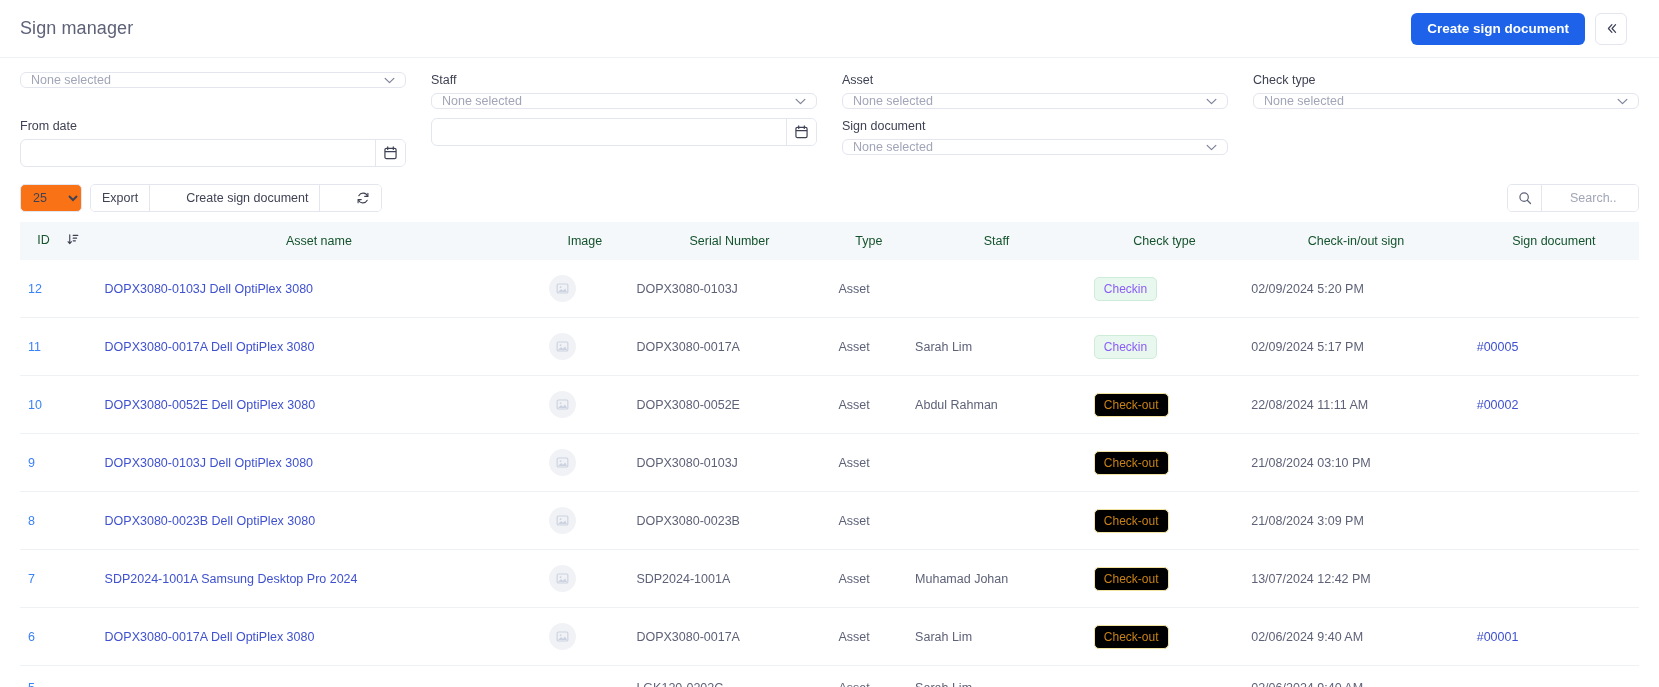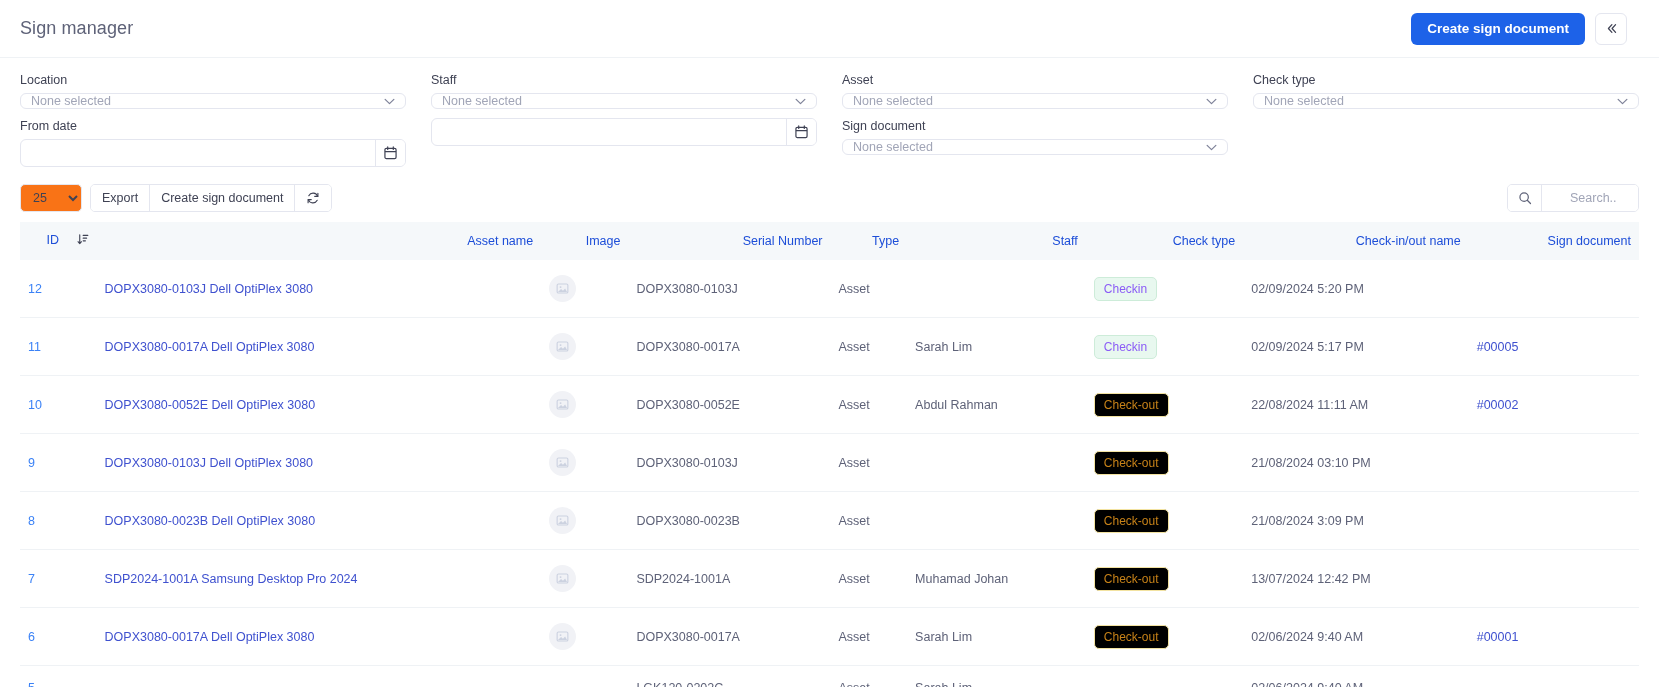--- a/index.html
+++ b/index.html
@@ -149,20 +149,21 @@
     cursor: pointer;
     outline: none;
     width: 62px;
   }
   .btn-group-joined {
     display: flex;
     border: 1px solid #e4e6ef;
     border-radius: 5px;
     overflow: hidden;
     height: 28px;
+    gap: 25px;
   }
   .btn-joined {
     background: #fff;
     border: none;
     border-right: 1px solid #e4e6ef;
     font-size: 12.5px;
     color: #3f4254;
     padding: 0 11px;
     cursor: pointer;
     font-family: "Liberation Sans", sans-serif;
@@ -198,22 +199,22 @@
   }
   .search-input::placeholder { color: #a1a5b7; }
 
   
   .table-wrap { padding: 0 20px; }
   table { width: 100%; border-collapse: collapse; table-layout: fixed; }
   thead th {
     background: #f5f8fa;
     font-size: 12.5px;
     font-weight: 400;
-    color: #1d4ed8;
-    text-align: right;
+    color: #14532d;
+    text-align: center;
     padding: 11px 8px;
     height: 36px;
     white-space: nowrap;
   }
   thead th:first-child { padding-left: 8px; }
   tbody td {
     font-size: 12.5px;
     color: #5e6278;
     padding: 15px 8px;
     border-bottom: 1px solid #eff2f5;
@@ -287,21 +288,20 @@
       </svg>
     </div>
   </div>
 </div>
 <div class="topbar-sep"></div>
 
 <div class="filters">
 
   <div class="filter-row">
     <div class="filter-col">
-      <span class="filter-label">Location</span>
       <div class="select-box">
         <span>None selected</span>
         <span class="caret">
           <svg width="11" height="7" viewBox="0 0 12 8">
               <path d="M1 1.5 6 6.5l5-5" fill="none" stroke="#7e8299" stroke-width="1.4" stroke-linecap="round" stroke-linejoin="round"></path>
             </svg>
         </span>
       </div>
     </div>
     <div class="filter-col">
@@ -424,21 +424,21 @@
               <path d="M7.2 2.2h5.4M7.2 5.4h4M7.2 8.6h2.6" stroke="#3f4254" stroke-width="1.3" stroke-linecap="round"></path>
             </svg>
           </span>
         </th>
         <th class="c-name">Asset name</th>
         <th class="c-img">Image</th>
         <th class="c-sn">Serial Number</th>
         <th class="c-type">Type</th>
         <th class="c-staff">Staff</th>
         <th class="c-ct">Check type</th>
-        <th class="c-date">Check-in/out name</th>
+        <th class="c-date">Check-in/out sign</th>
         <th class="c-sd">Sign document</th>
       </tr>
     </thead>
     <tbody id="tbody">
         <tr>
           <td class="c-id id-cell">12</td>
           <td class="c-name"><a class="link">DOPX3080-0103J Dell OptiPlex 3080</a></td>
           <td class="c-img">
             <span class="img-ph">
               <svg width="13" height="13" viewBox="0 0 16 16">

